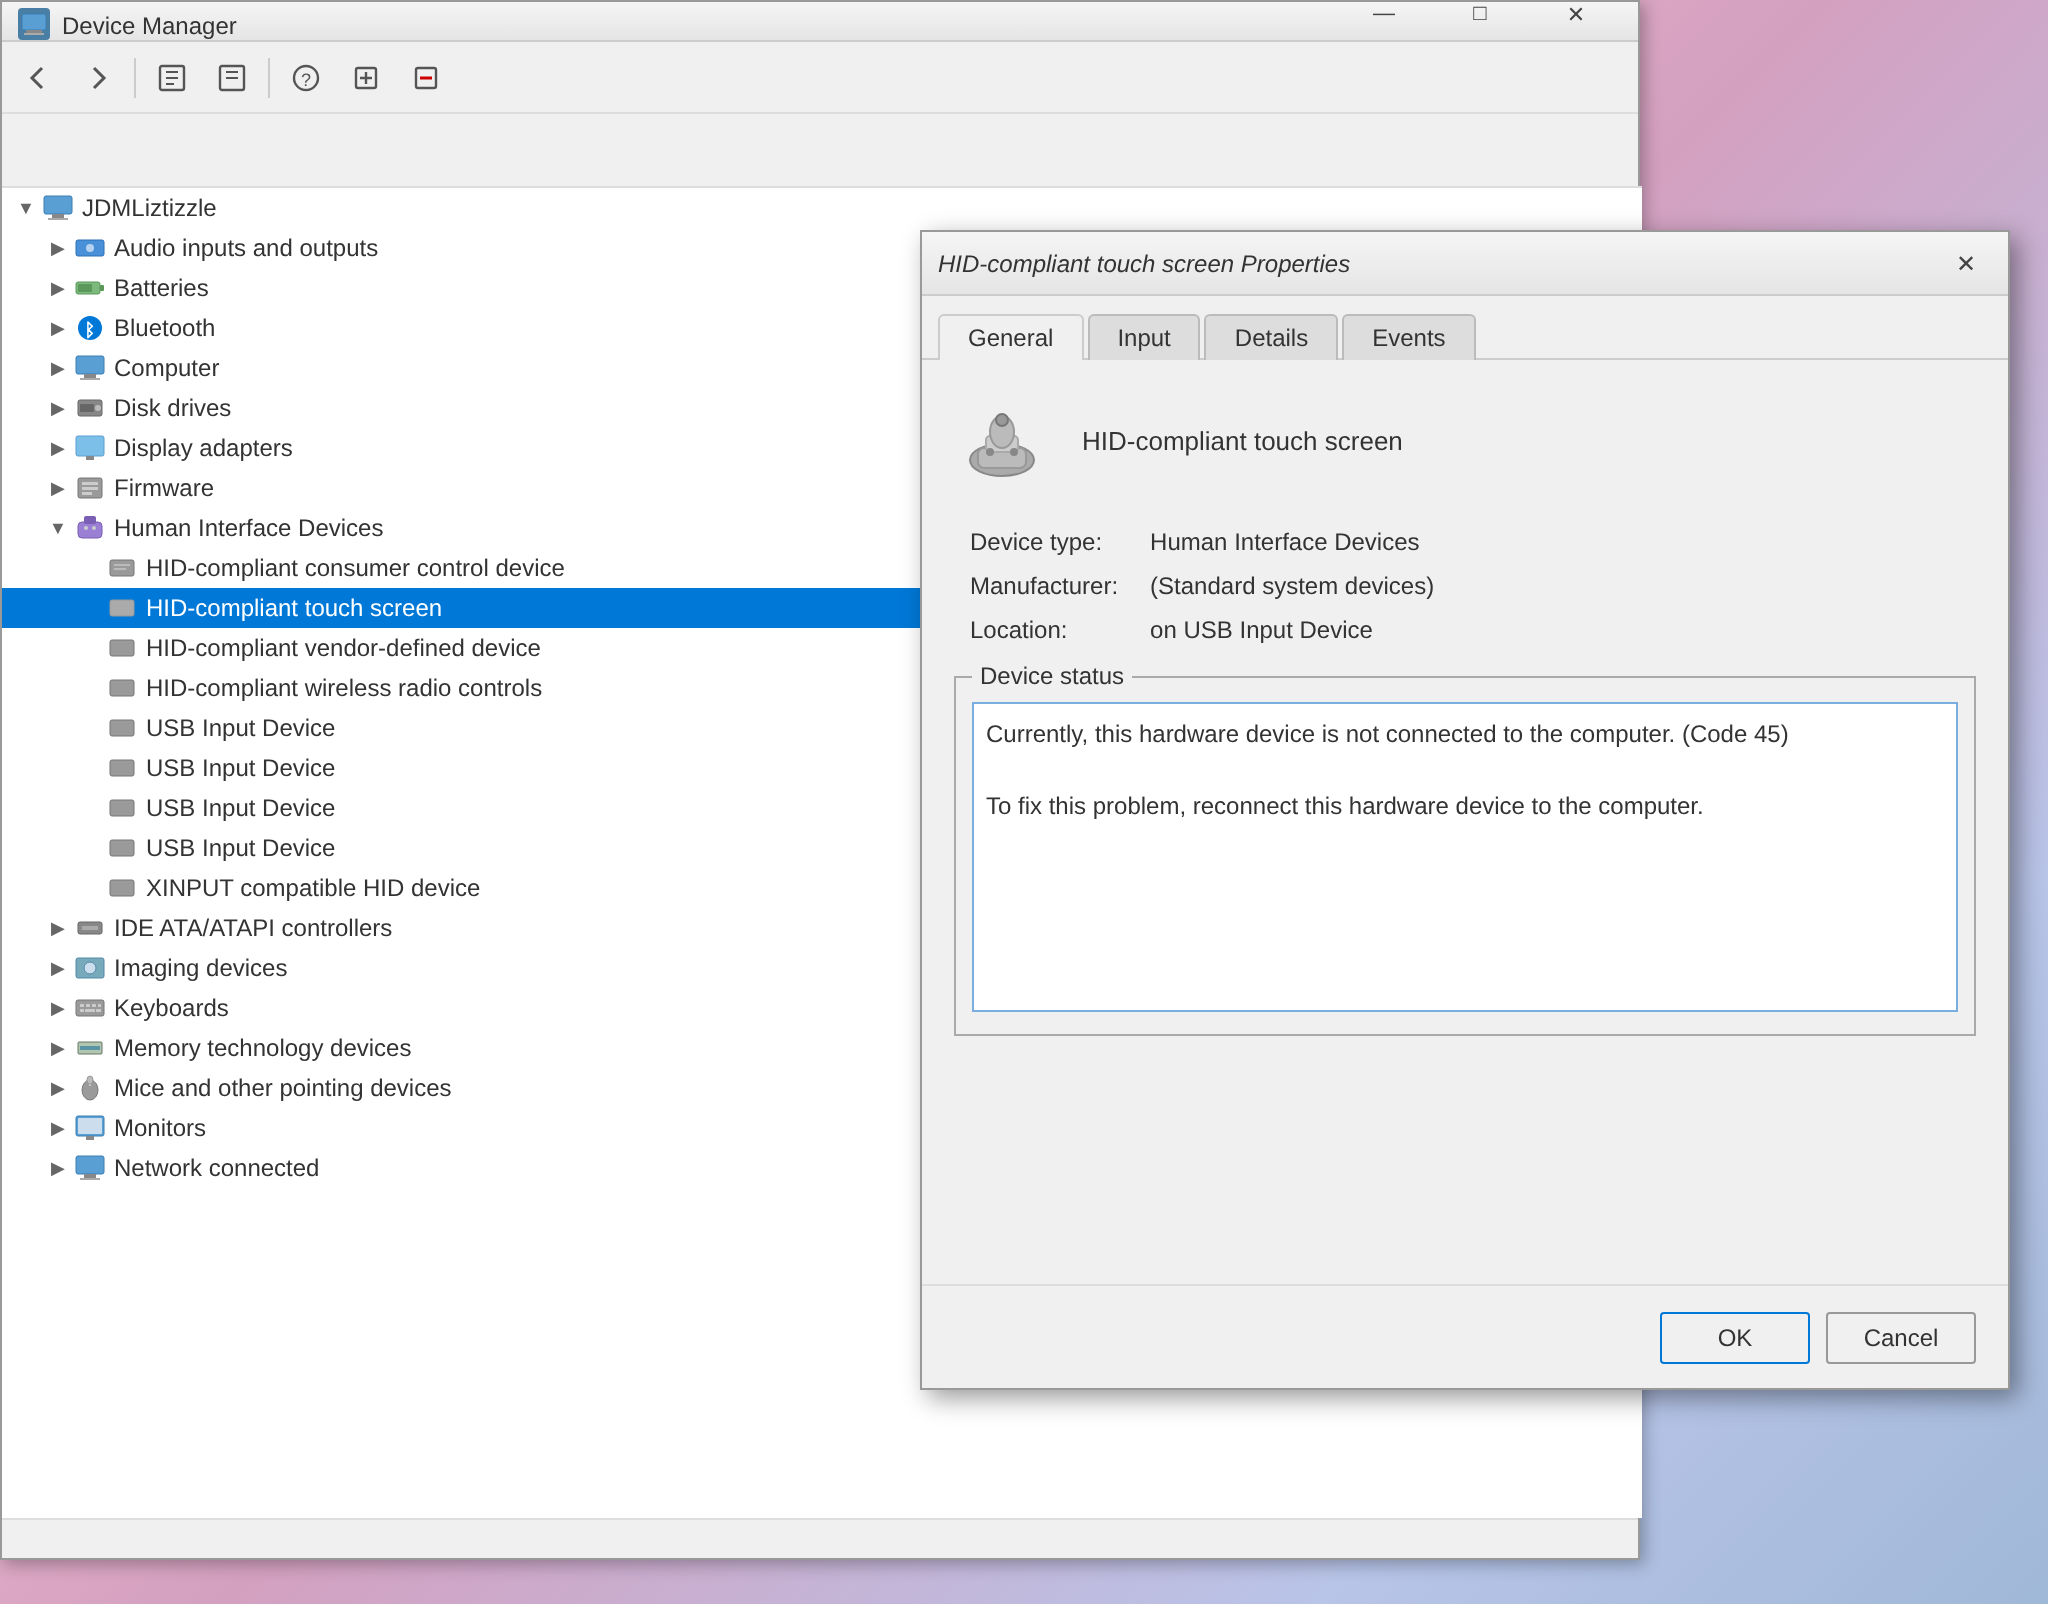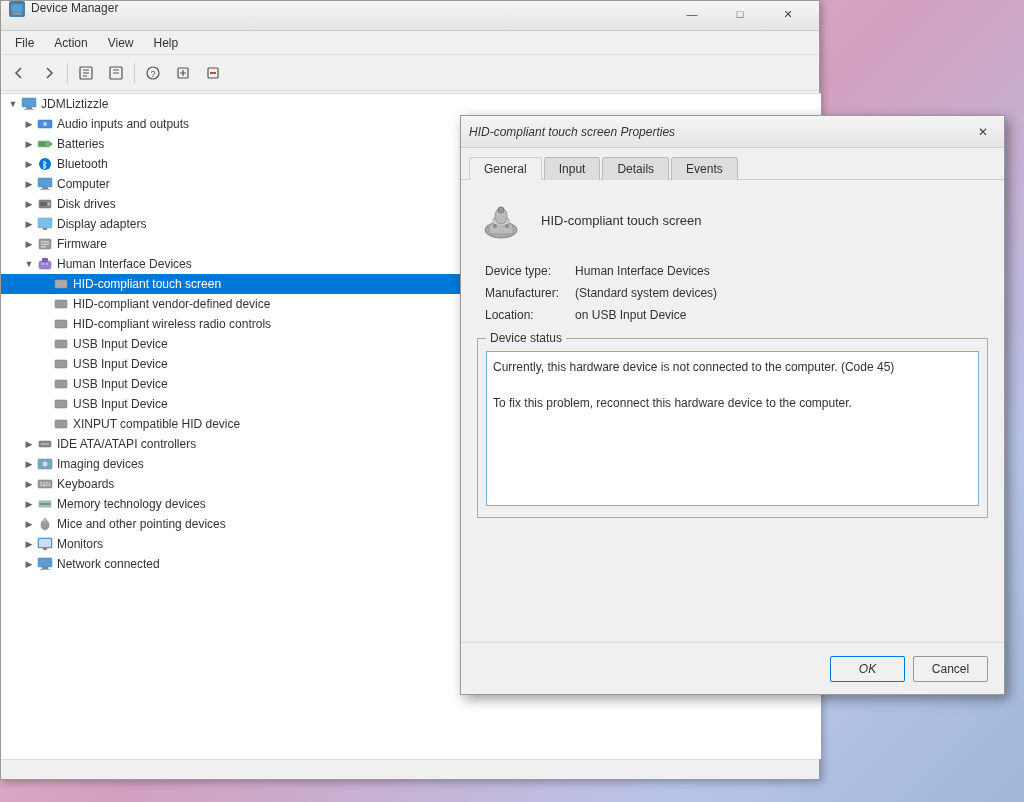--- a/index.html
+++ b/index.html
@@ -21,23 +21,23 @@
       width: 820px;
       height: 780px;
       background: #f0f0f0;
       border: 1px solid #999;
       box-shadow: 2px 2px 8px rgba(0,0,0,0.3);
     }
 
     
     .title-bar {
       background: linear-gradient(to bottom, #f5f5f5, #e5e5e5);
-      height: 30px;
-      display: flex;
-      align-items: flex-start;
+      height: 20px;
+      display: flex;
+      align-items: flex-end;
       padding: 0 8px;
       border-bottom: 1px solid #ccc;
       user-select: none;
     }
 
     .title-bar-icon {
       width: 16px;
       height: 16px;
       margin-right: 6px;
       background: #4a7fa5;
@@ -341,21 +341,21 @@
       min-width: 75px;
       height: 26px;
       border: 1px solid #999;
       background: #f0f0f0;
       cursor: pointer;
       font-size: 12px;
       color: #333;
       border-radius: 2px;
       padding: 0 12px;
     }
-    .dialog-btn.default { border-color: #0078d7; font-style: italic; }
+    .dialog-btn.default { border-color: #0078d7; }
 
     
     .tree-area::-webkit-scrollbar { width: 8px; }
     .tree-area::-webkit-scrollbar-track { background: #f0f0f0; }
     .tree-area::-webkit-scrollbar-thumb { background: #c0c0c0; border-radius: 2px; }
 
     .device-status-text::-webkit-scrollbar { width: 12px; }
     .device-status-text::-webkit-scrollbar-track { background: #f0f0f0; border: 1px solid #ddd; }
     .device-status-text::-webkit-scrollbar-thumb { background: #c0c0c0; }
 
@@ -390,26 +390,20 @@
       </svg>
     </div>
     <span class="title-bar-text">Device Manager</span>
     <div class="title-bar-controls">
       <button class="title-btn">—</button>
       <button class="title-btn">□</button>
       <button class="title-btn close">✕</button>
     </div>
   </div>
 
-  <div class="menu-bar">
-    <div class="menu-item">File</div>
-    <div class="menu-item">Action</div>
-    <div class="menu-item">View</div>
-    <div class="menu-item">Help</div>
-  </div>
 
   <div class="toolbar">
     <button class="toolbar-btn">
       <svg width="16" height="16" viewBox="0 0 16 16">
           <path d="M10 3L5 8l5 5" stroke="#555" stroke-width="1.5" fill="none"></path>
         </svg>
     </button>
     <button class="toolbar-btn">
       <svg width="16" height="16" viewBox="0 0 16 16">
           <path d="M6 3l5 5-5 5" stroke="#555" stroke-width="1.5" fill="none"></path>
@@ -562,20 +556,33 @@
         <svg width="16" height="16" viewBox="0 0 16 16">
           <rect x="2" y="5" width="12" height="8" rx="2" fill="#9a7fd4" stroke="#7a5fb4" stroke-width="0.5"></rect>
           <rect x="5" y="2" width="6" height="4" rx="1" fill="#7a5fb4"></rect>
           <circle cx="6" cy="8" r="1" fill="#ccc"></circle>
           <circle cx="10" cy="8" r="1" fill="#ccc"></circle>
         </svg>
       </span>
       <span class="tree-label">Human Interface Devices</span>
     </div>
 
+    <div class="tree-item">
+      <span class="tree-indent"></span>
+      <span class="tree-indent"></span>
+      <span class="tree-expand" style="color: transparent">▶</span>
+      <span class="tree-icon">
+        <svg width="16" height="16" viewBox="0 0 16 16">
+          <rect x="2" y="4" width="12" height="8" rx="1" fill="#9a9a9a" stroke="#777" stroke-width="0.5"></rect>
+          <rect x="4" y="6" width="8" height="1" fill="#bbb"></rect>
+          <rect x="4" y="8" width="6" height="1" fill="#bbb"></rect>
+        </svg>
+      </span>
+      <span class="tree-label">HID-compliant consumer control device</span>
+    </div>
 
     <div class="tree-item selected">
       <span class="tree-indent"></span>
       <span class="tree-indent"></span>
       <span class="tree-expand" style="color: transparent">▶</span>
       <span class="tree-icon">
         <svg width="16" height="16" viewBox="0 0 16 16">
           <rect x="2" y="4" width="12" height="8" rx="1" fill="#aaa" stroke="#999" stroke-width="0.5"></rect>
         </svg>
       </span>

